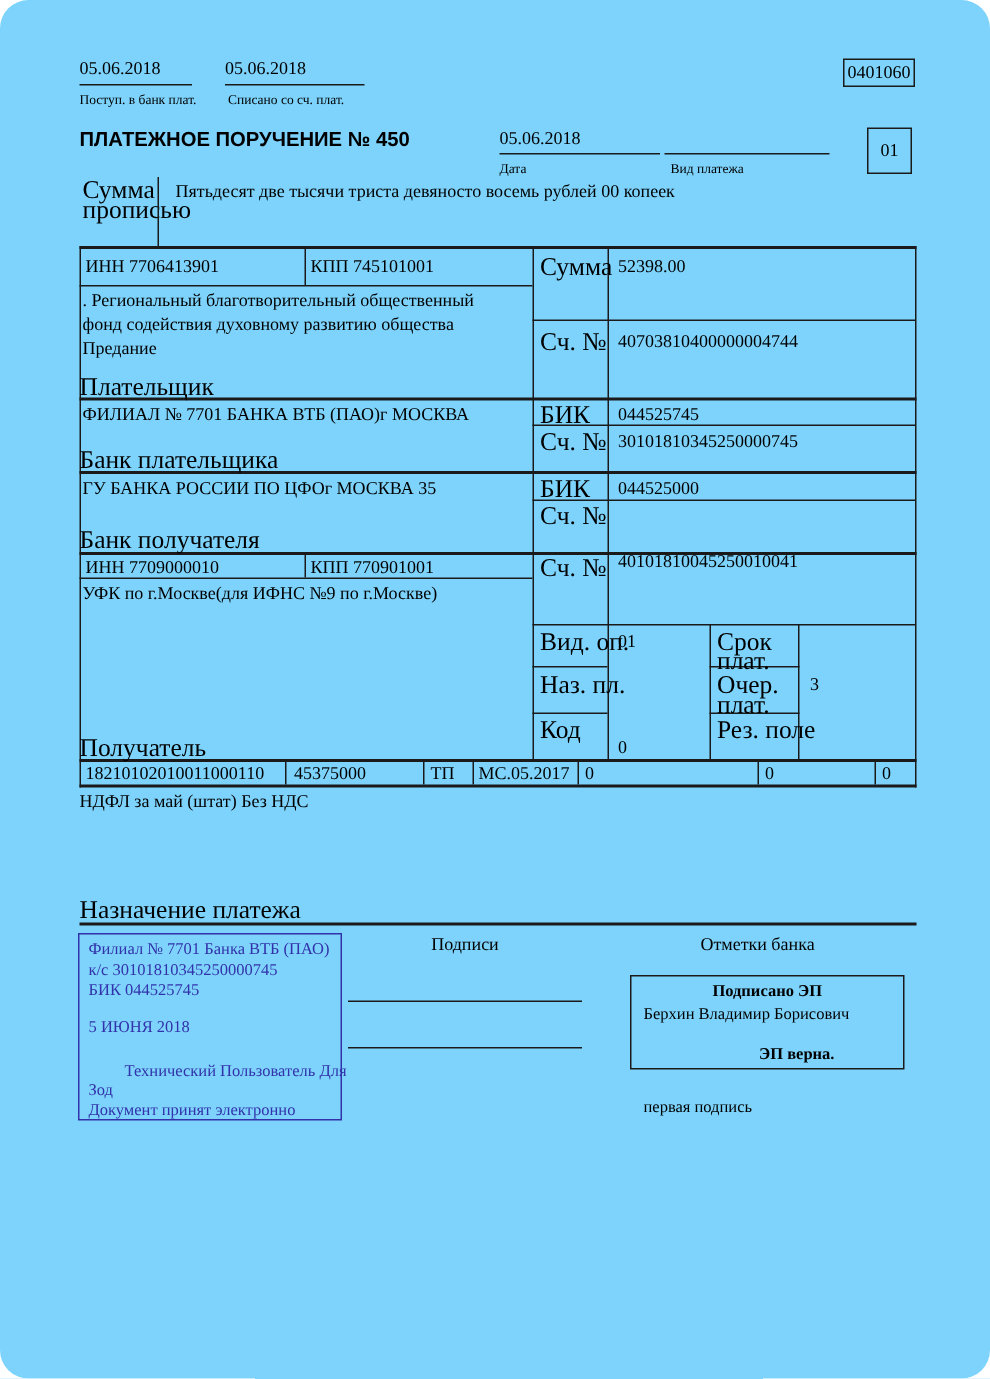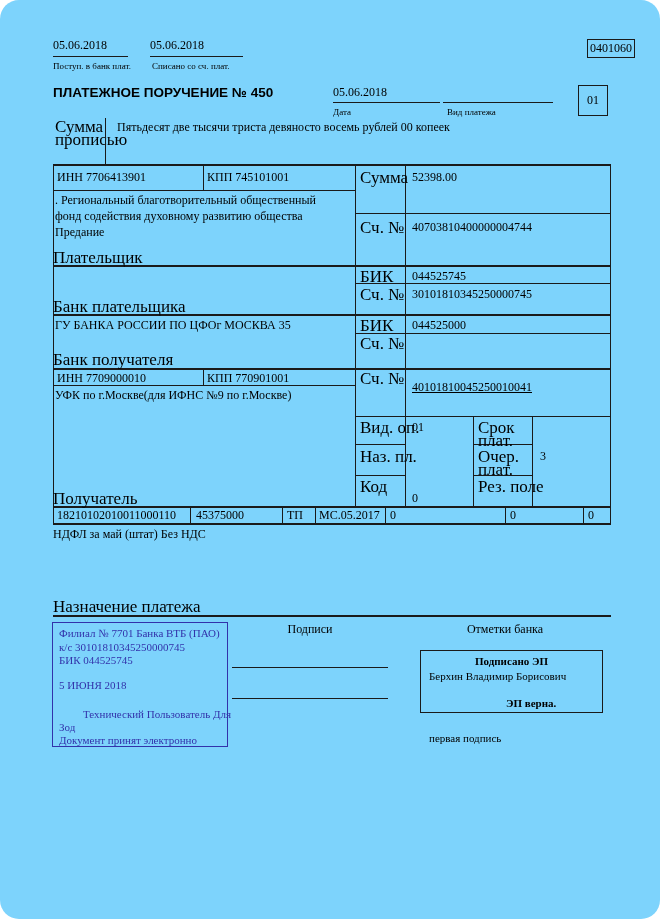--- a/index.html
+++ b/index.html
@@ -29,21 +29,21 @@
 <div id="page">
 
   <div class="t" style="left:53px;top:38px;">05.06.2018</div>
   <div class="hl" style="left:53px;top:56px;width:75px;"></div>
   <div class="sm" style="left:53px;top:61px;">Поступ. в банк плат.</div>
 
   <div class="t" style="left:150px;top:38px;">05.06.2018</div>
   <div class="hl" style="left:150px;top:56px;width:93px;"></div>
   <div class="sm" style="left:152px;top:61px;">Списано со сч. плат.</div>
 
-  <div class="box center" style="left:562px;top:39px;width:48px;height:19px;font-size:12px;line-height:17px;margin-left:25px;">0401060</div>
+  <div class="box center" style="left:562px;top:39px;width:48px;height:19px;font-size:12px;line-height:17px;">0401060</div>
 
   <div class="title" style="left:53px;top:85px;">ПЛАТЕЖНОЕ ПОРУЧЕНИЕ № 450</div>
 
   <div class="t" style="left:333px;top:85px;">05.06.2018</div>
   <div class="hl" style="left:333px;top:102px;width:107px;"></div>
   <div class="sm" style="left:333px;top:107px;">Дата</div>
 
   <div class="hl" style="left:443px;top:102px;width:110px;"></div>
   <div class="sm" style="left:447px;top:107px;">Вид платежа</div>
 
@@ -83,36 +83,37 @@
   <div class="md" style="left:360px;top:171px;">Сумма</div>
   <div class="t" style="left:412px;top:170px;">52398.00</div>
 
   <div class="t" style="left:55px;top:193px;">. Региональный благотворительный общественный</div>
   <div class="t" style="left:55px;top:209px;">фонд содействия духовному развитию общества</div>
   <div class="t" style="left:55px;top:225px;">Предание</div>
   <div class="md" style="left:360px;top:221px;">Сч. №</div>
   <div class="t" style="left:412px;top:220px;">40703810400000004744</div>
   <div class="md" style="left:53px;top:251px;">Плательщик</div>
 
+  <div class="t" style="left:55px;top:269px;">ФИЛИАЛ № 7701 БАНКА ВТБ (ПАО)г МОСКВА</div>
   <div class="md" style="left:360px;top:270px;">БИК</div>
   <div class="t" style="left:412px;top:269px;">044525745</div>
   <div class="md" style="left:360px;top:288px;">Сч. №</div>
   <div class="t" style="left:412px;top:287px;">30101810345250000745</div>
   <div class="md" style="left:53px;top:300px;">Банк плательщика</div>
 
   <div class="t" style="left:55px;top:318px;">ГУ БАНКА РОССИИ ПО ЦФОг МОСКВА 35</div>
   <div class="md" style="left:360px;top:319px;">БИК</div>
   <div class="t" style="left:412px;top:318px;">044525000</div>
   <div class="md" style="left:360px;top:337px;">Сч. №</div>
   <div class="md" style="left:53px;top:353px;">Банк получателя</div>
 
   <div class="t" style="left:57px;top:371px;">ИНН 7709000010</div>
   <div class="t" style="left:207px;top:371px;">КПП 770901001</div>
   <div class="md" style="left:360px;top:372px;">Сч. №</div>
-  <div class="t" style="left:412px;top:380px;text-decoration:underline;">40101810045250010041</div>
+  <div class="t" style="left:412px;top:367px;">40101810045250010041</div>
   <div class="t" style="left:55px;top:388px;">УФК по г.Москве(для ИФНС №9 по г.Москве)</div>
 
   <div class="md" style="left:360px;top:421px;">Вид. оп.</div>
   <div class="t" style="left:412px;top:420px;">01</div>
   <div class="md wrap" style="left:478px;top:421px;width:48px;">Срок плат.</div>
 
   <div class="md" style="left:360px;top:450px;">Наз. пл.</div>
   <div class="md wrap" style="left:478px;top:450px;width:48px;">Очер. плат.</div>
   <div class="t" style="left:540px;top:449px;">3</div>
 

